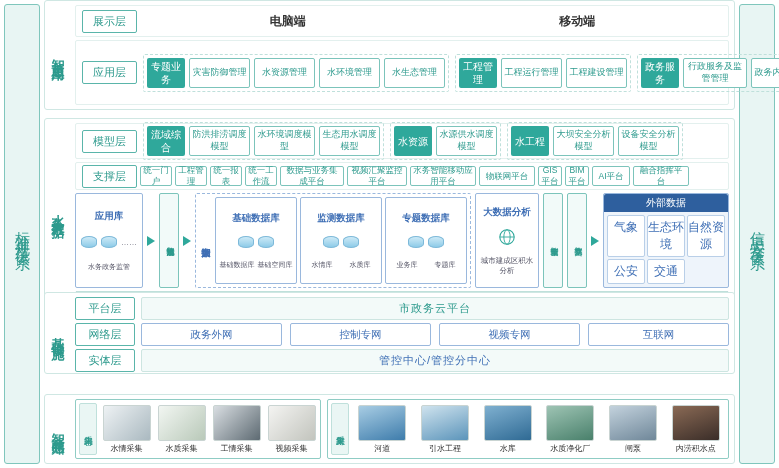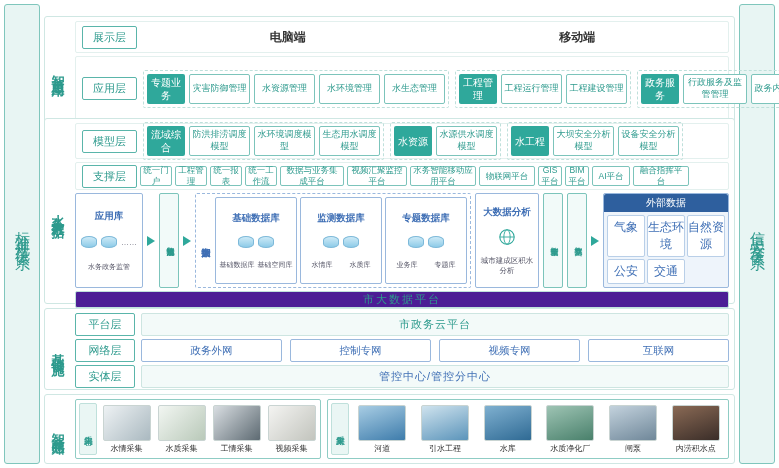--- a/index.html
+++ b/index.html
@@ -7,23 +7,23 @@
   .canvas * { box-sizing:border-box; }
   .v { writing-mode:vertical-rl; text-orientation:upright; }
 
   
   .pillar { position:absolute; top:4px; width:36px; height:460px; background:#e8f5f3; border:1px solid #7fc6bc; border-radius:3px; display:flex; align-items:center; justify-content:center; }
   .pillar-left { left:4px; } .pillar-right { left:739px; }
   .pillar-text { color:#2d9a8d; font-size:15px; letter-spacing:5px; }
 
   
   .section { position:absolute; left:44px; width:691px; border:1px solid #cfe7e3; border-radius:3px; background:#fff; display:flex; }
-  #sec-smart { top:16px; height:110px; }
+  #sec-smart { top:0; height:110px; }
   #sec-bigdata { top:118px; height:186px; }
-  #sec-infra { top:308px; height:82px; }
+  #sec-infra { top:292px; height:82px; }
   #sec-perception { top:394px; height:70px; }
   .section-title-col { width:25px; display:flex; align-items:center; justify-content:center; }
   .section-title-text { color:#2d9a8d; font-size:13px; letter-spacing:3px; font-weight:bold; }
   .section-body { flex:1; padding:4px 5px; display:flex; flex-direction:column; gap:3px; min-width:0; }
 
   .layer-row { display:flex; align-items:center; gap:6px; border:1px solid #e3f0ee; border-radius:2px; padding:3px 6px; min-width:0; }
   .layer-chip { border:1px solid #5ab5aa; color:#2d9a8d; background:#fff; font-size:11px; padding:3px 10px; border-radius:2px; display:flex; align-items:center; justify-content:center; white-space:nowrap; flex:0 0 auto; }
 
   
   .display-row { height:32px; }

